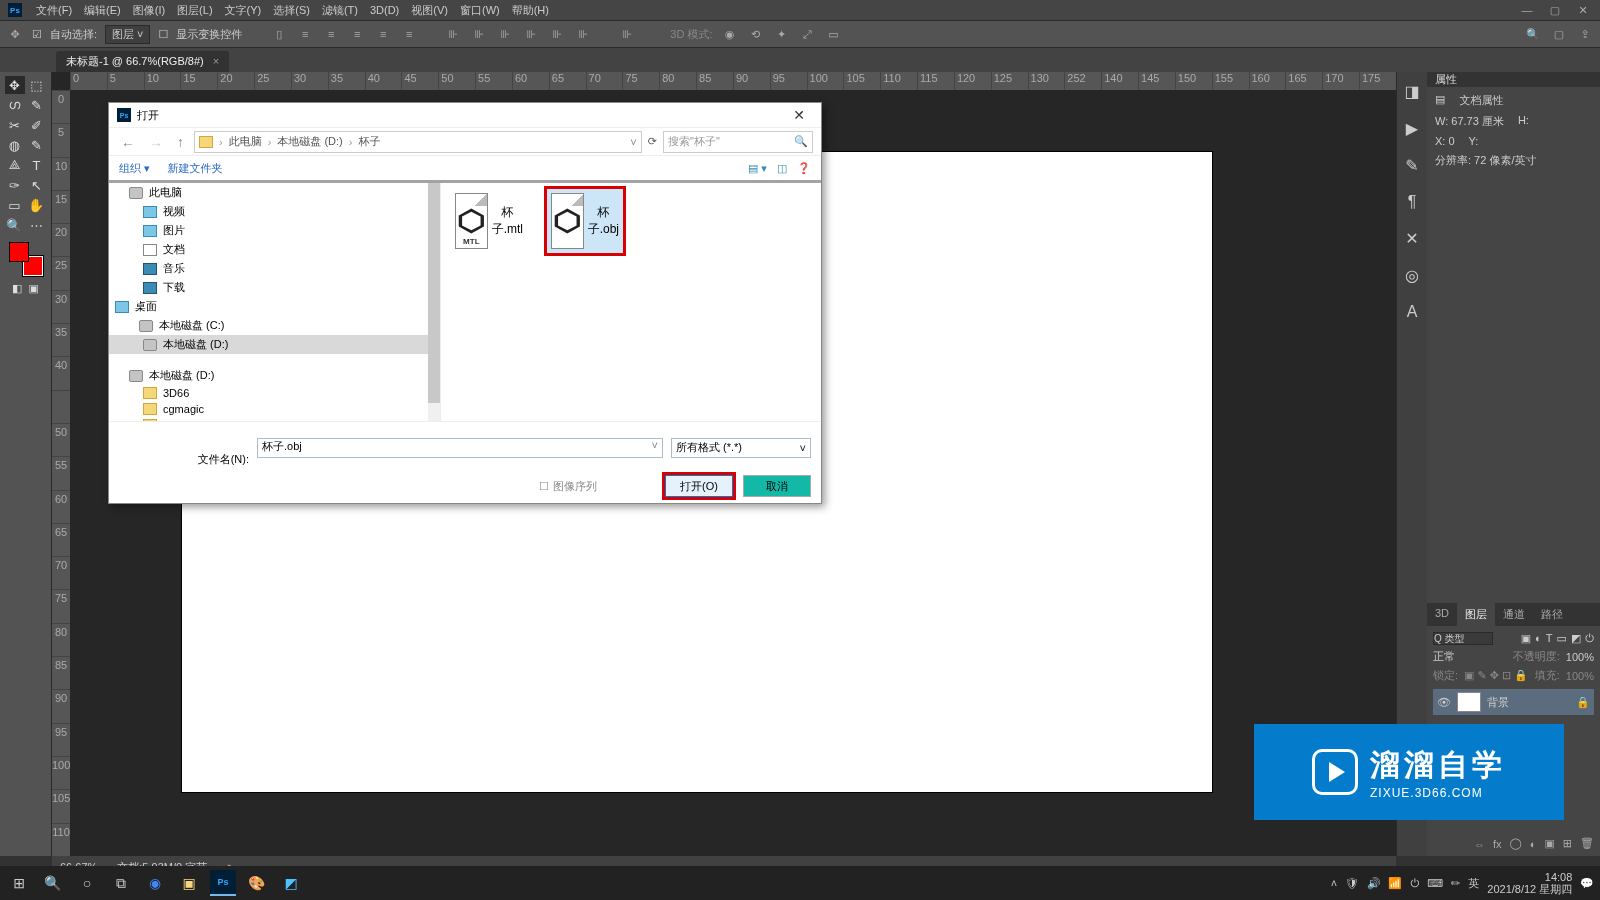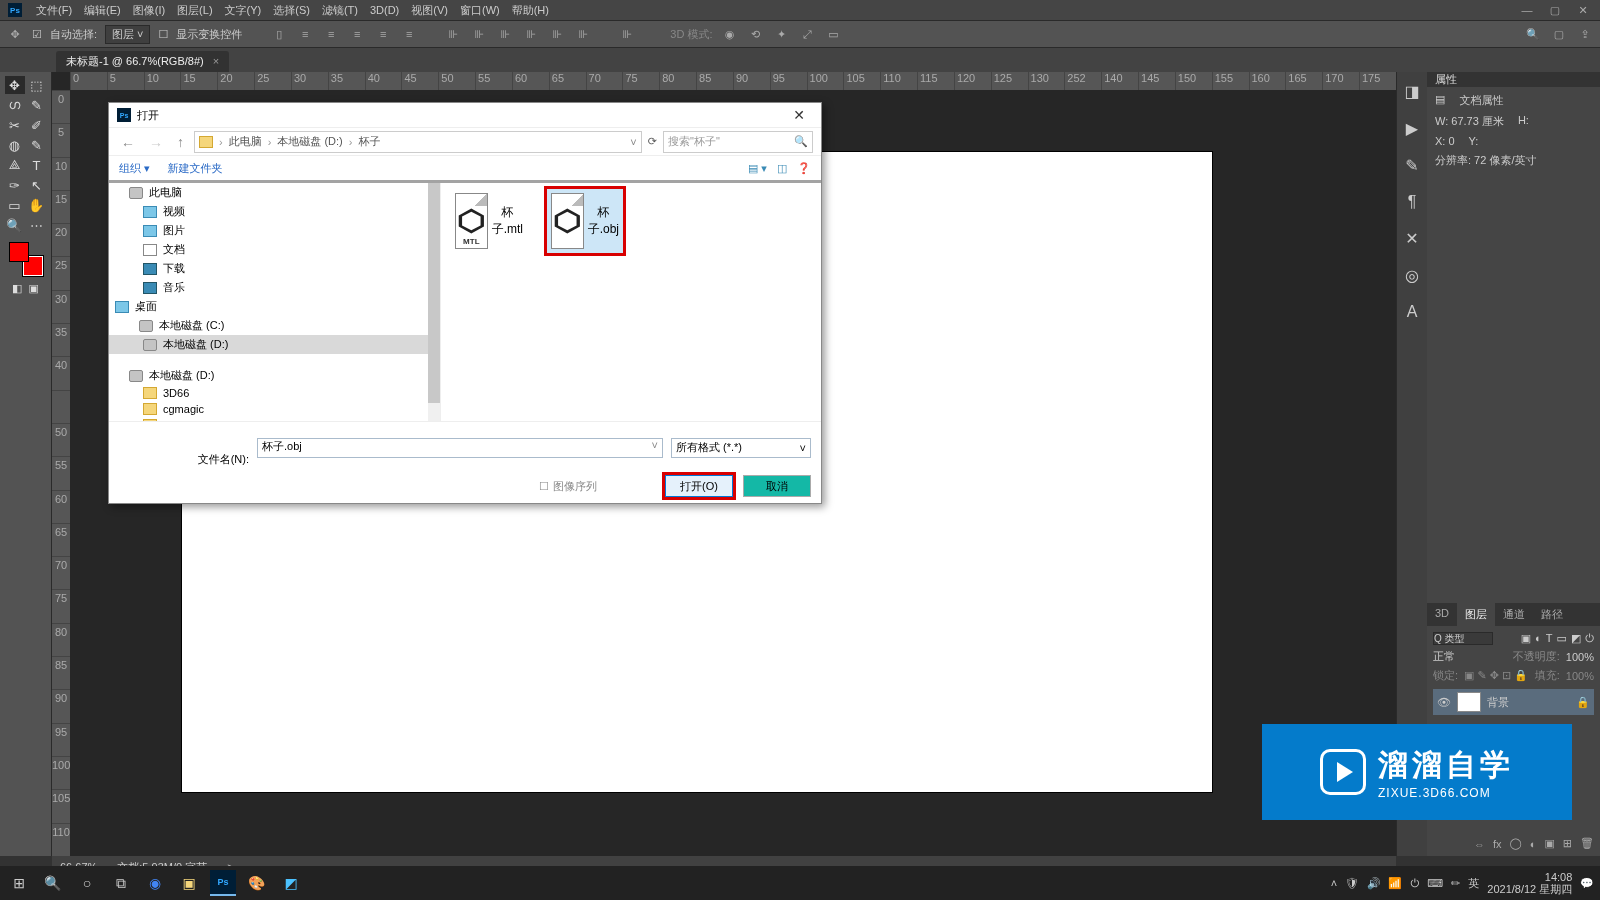--- a/index.html
+++ b/index.html
@@ -89,21 +89,21 @@
 .dialog .bottom { padding:6px 10px; display:flex; flex-direction:column; gap:8px; border-top:1px solid #eee; }
 .dialog .bottom .frow { display:flex; align-items:center; gap:8px; }
 .dialog .bottom .lbl { width:130px; text-align:right;margin-top:24px; }
 .dialog .bottom .fname-input { flex:1; border:1px solid #abc; height:20px; padding:0 4px; }
 .dialog .bottom .filter { width:140px; border:1px solid #abc; height:20px; padding:0 4px; display:flex; align-items:center; justify-content:space-between; }
 .dialog .bottom .btnrow { display:flex; justify-content:flex-end; gap:10px; align-items:center; }
 .dialog .bottom .btn { width:68px; height:22px; border:1px solid #aaa; background:#14b8a6; display:flex; align-items:center; justify-content:center; }
 .dialog .bottom .btn.primary { outline:3px solid #d80000; outline-offset:0; border:1px solid #0078d7; background:#e5f1fb; }
 .dialog .bottom .chk { display:flex; align-items:center; gap:4px; margin-right:auto; margin-left:420px; color:#888; }
 
-.wm { position:absolute; right:28px; bottom:80px; width:310px; height:96px; background:#047bcb; display:flex; align-items:center; justify-content:center; color:#fff; gap:12px; z-index:60; }
+.wm { position:absolute; right:36px; bottom:80px; width:310px; height:96px; background:#047bcb; display:flex; align-items:center; justify-content:center; color:#fff; gap:12px; z-index:60; }
 .wm .play { width:46px; height:46px; border:3px solid #fff; border-radius:10px; display:flex; align-items:center; justify-content:center; }
 .wm .play::after { content:""; border-left:16px solid #fff; border-top:10px solid transparent; border-bottom:10px solid transparent; margin-left:4px; }
 .wm .txt { display:flex; flex-direction:column; align-items:flex-start; }
 .wm .big { font-size:30px; font-weight:bold; letter-spacing:4px; }
 .wm .small { font-size:12px; letter-spacing:1px; }
 
 .taskbar { position:absolute; bottom:0; left:0; right:0; height:34px; background:#222; display:flex; align-items:center; padding:0 6px; gap:8px; color:#ccc; z-index:70; }
 .taskbar .tb { width:26px; height:26px; display:flex; align-items:center; justify-content:center; font-size:14px; }
 .taskbar .tb.active { background:#3a3a3a; border-bottom:2px solid #76b9ed; }
 .taskbar .tray { margin-left:auto; display:flex; align-items:center; gap:8px; font-size:10px; }
@@ -422,26 +422,26 @@
           </div>
           <div class="ti" style="padding-left: 34px;">
             <span class="ticon pic"></span>
             <span>图片</span>
           </div>
           <div class="ti" style="padding-left: 34px;">
             <span class="ticon doc"></span>
             <span>文档</span>
           </div>
           <div class="ti" style="padding-left: 34px;">
+            <span class="ticon music"></span>
+            <span>音乐</span>
+          </div>
+          <div class="ti" style="padding-left: 34px;">
             <span class="ticon down"></span>
             <span>下载</span>
-          </div>
-          <div class="ti" style="padding-left: 34px;">
-            <span class="ticon music"></span>
-            <span>音乐</span>
           </div>
           <div class="ti" style="">
             <span class="ticon pic"></span>
             <span>桌面</span>
           </div>
           <div class="ti" style="padding-left: 30px;">
             <span class="ticon disk"></span>
             <span>本地磁盘 (C:)</span>
           </div>
           <div class="ti sel" style="padding-left: 34px;">

